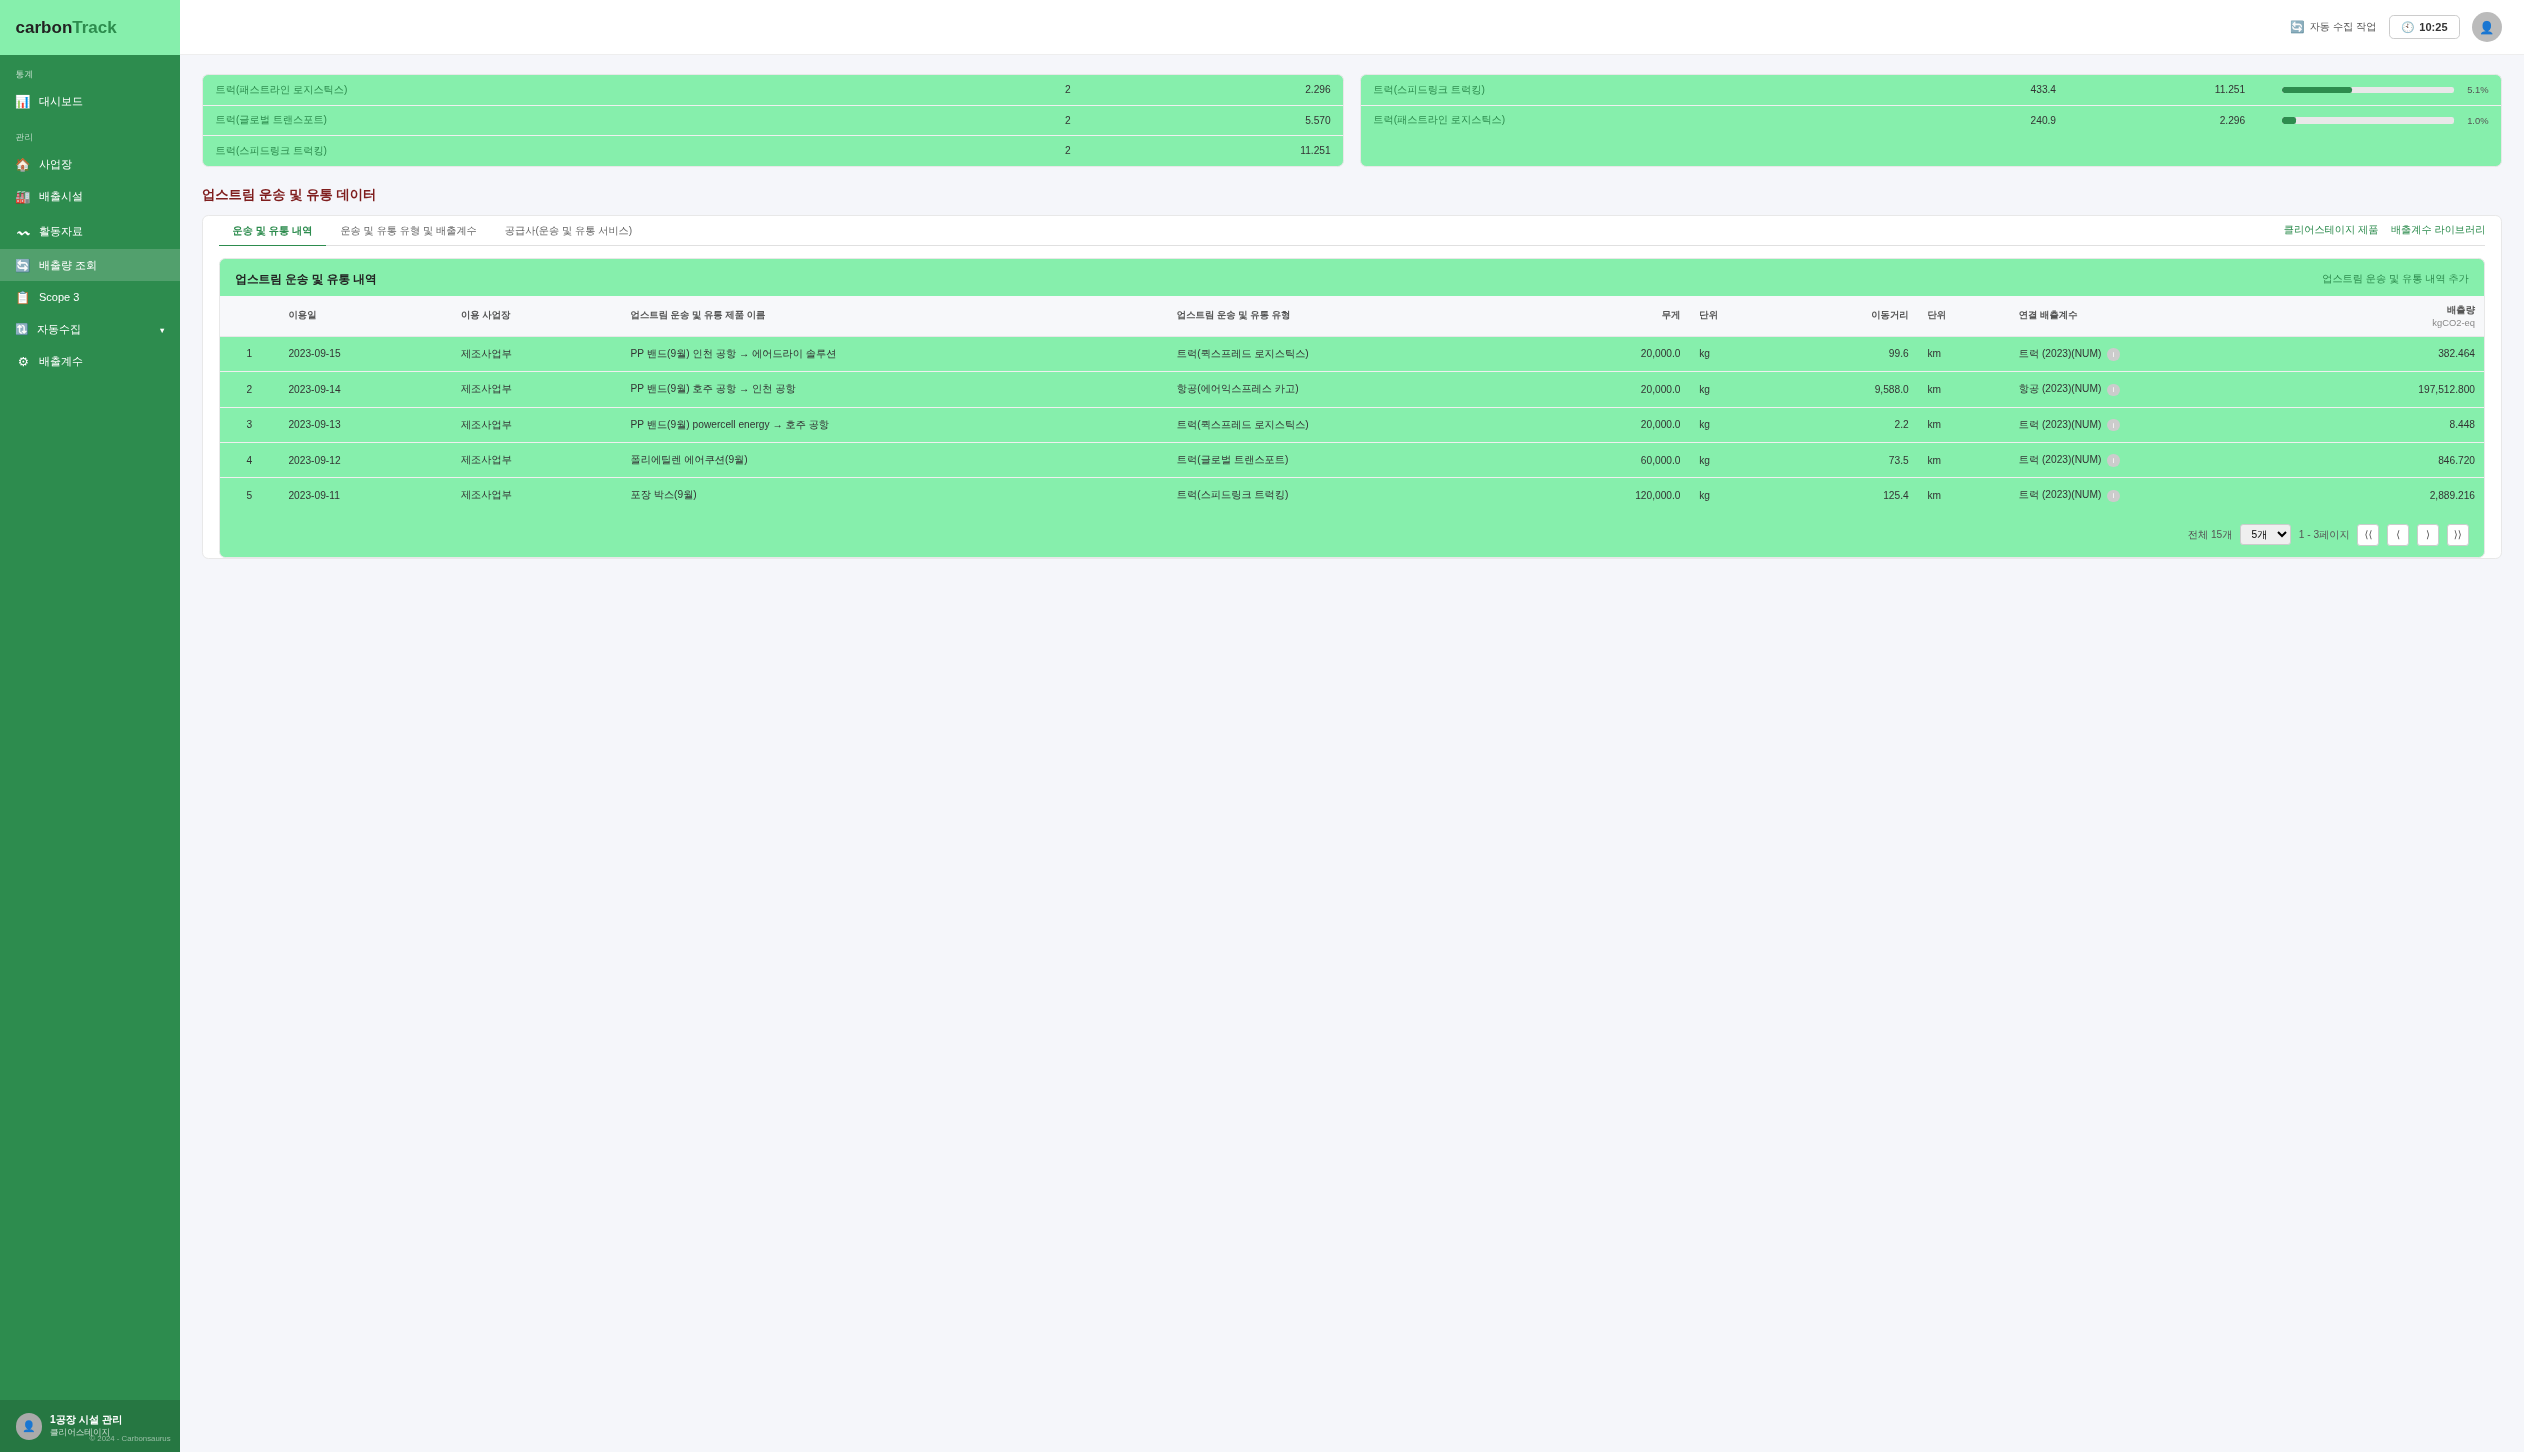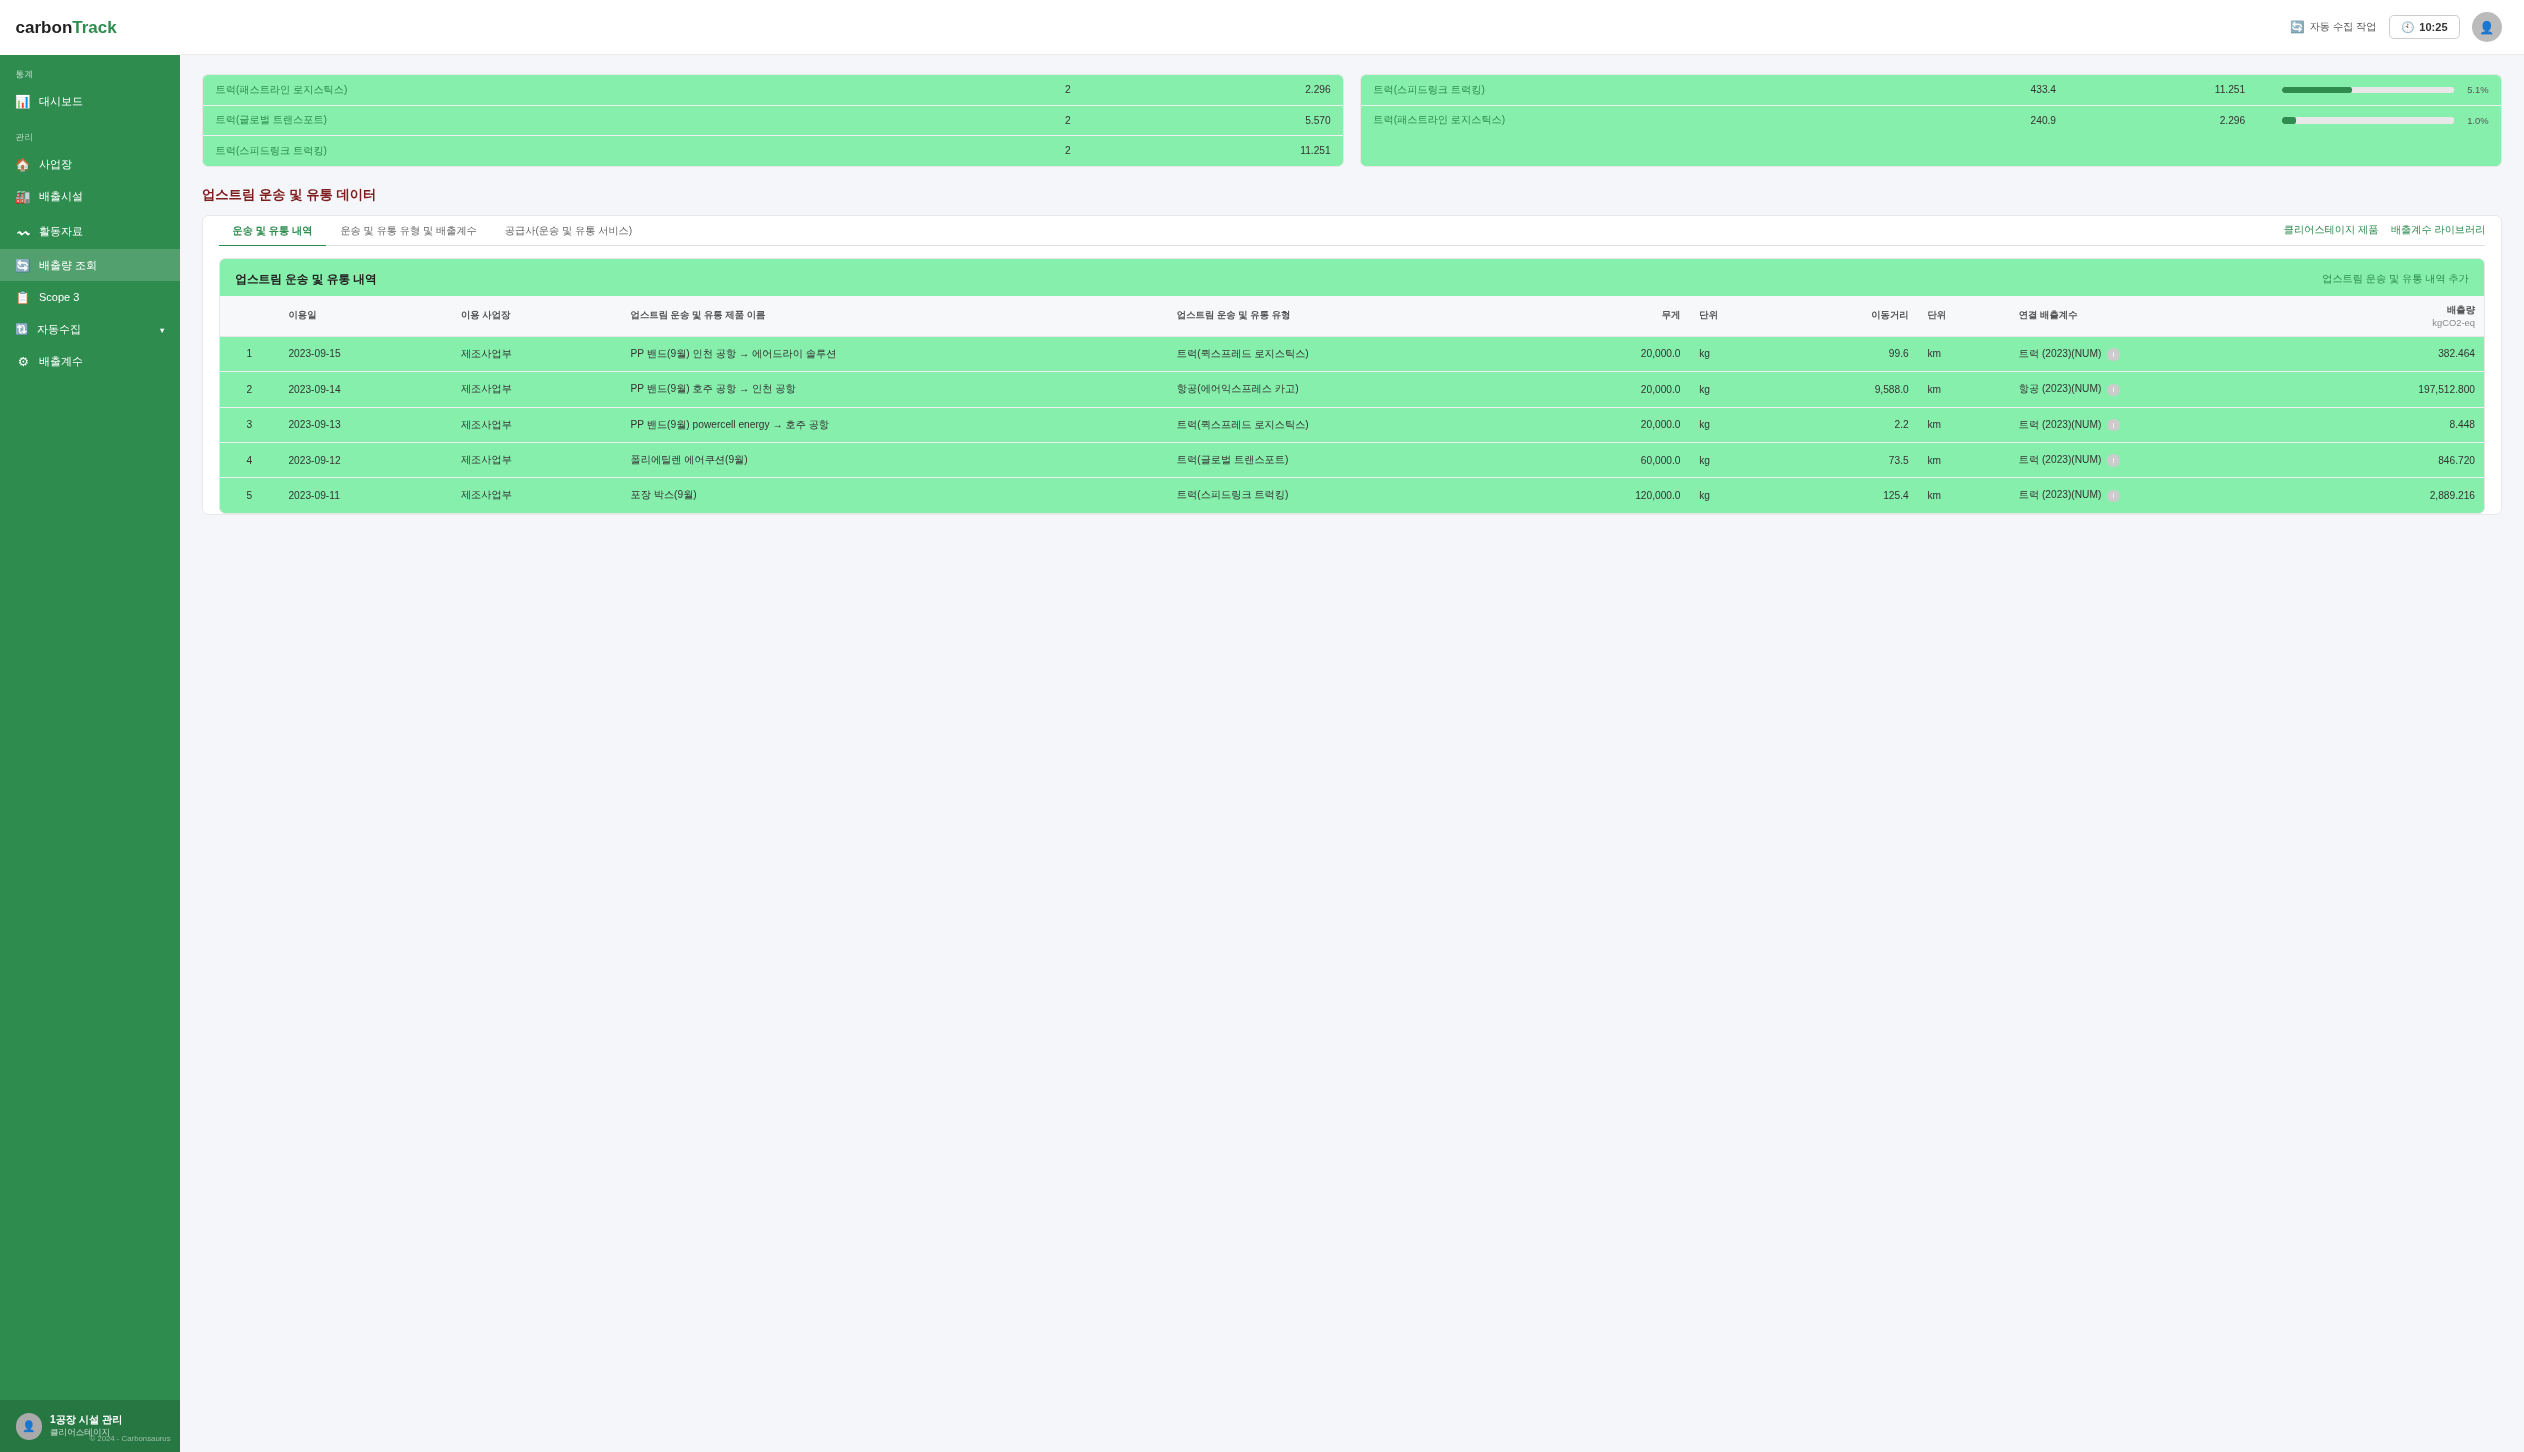--- a/index.html
+++ b/index.html
@@ -14,21 +14,21 @@
       display: flex;
       flex-direction: column;
       flex-shrink: 0;
       position: relative;
     }
     .sidebar-logo {
       padding: 14px 15.6px;
       font-size: 17px;
       font-weight: 700;
       color: #fff;
-      background: #ffffff;
+      background: #86efac;
       display: flex;
       align-items: center;
       height: 55px;
     }
     .sidebar-logo .carbon { color: #222; }
     .sidebar-logo .track { color: #2d8c4e; }
 
     .sidebar-section-label {
       color: rgba(255,255,255,0.7);
       font-size: 8.6px;
@@ -436,20 +436,29 @@
       <td>kg</td>
       <td class="right">125.4</td>
       <td>km</td>
       <td>트럭 (2023)(NUM) <span class="info-icon">i</span></td>
       <td class="right">2,889.216</td>
     </tr>
                       </tbody>
                   </table>
                 </div>
 
+                <div class="pagination">
+                  <span>전체 15개</span>
+                  <select class="page-size-select"><option>5개</option></select>
+                  <span>1 - 3페이지</span>
+                  <button class="page-nav-btn">⟨⟨</button>
+                  <button class="page-nav-btn">⟨</button>
+                  <button class="page-nav-btn">⟩</button>
+                  <button class="page-nav-btn">⟩⟩</button>
+                </div>
               </div>
             </div>
           </div>
         </div>
       </div>
 
     </div>
   </div>
 </div>
 

